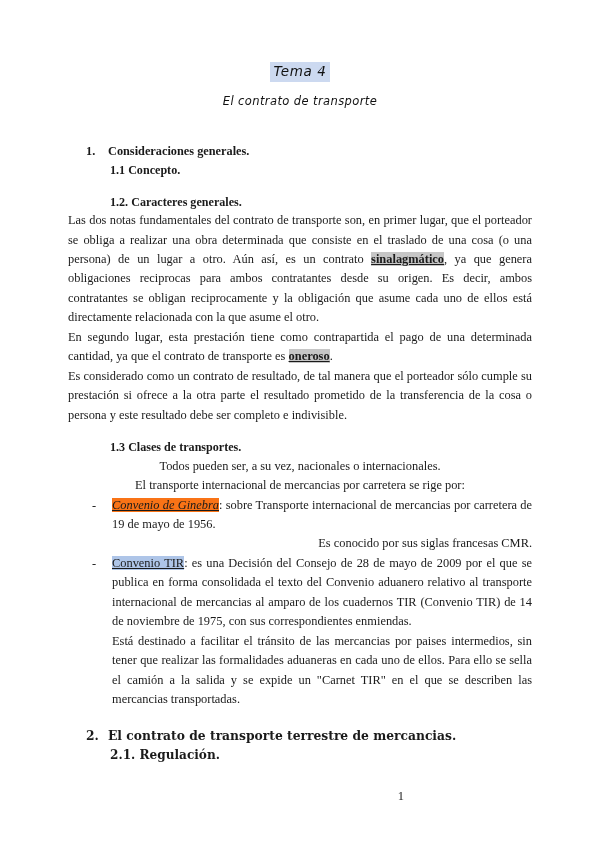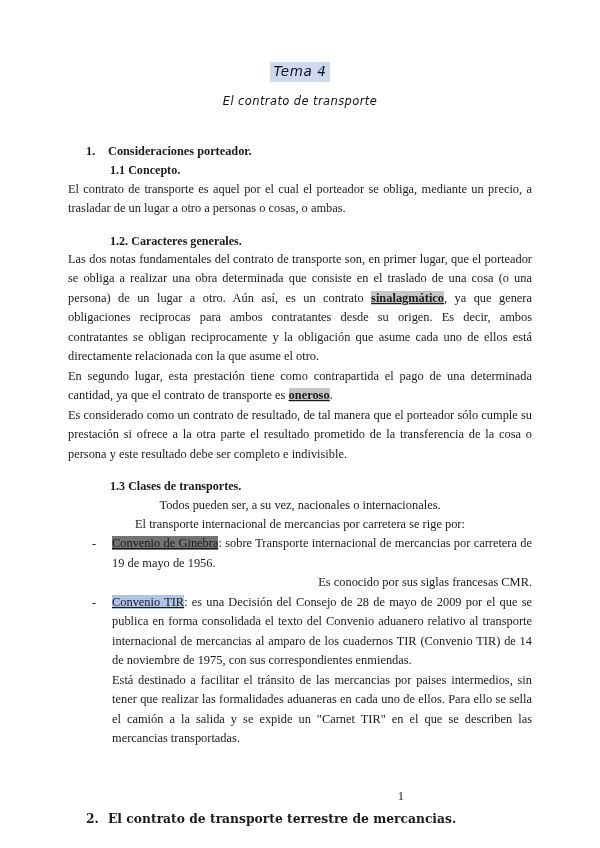--- a/index.html
+++ b/index.html
@@ -77,21 +77,20 @@
     font-weight: bold;
     font-size: 12.1px;
     margin: 0;
     padding-left: 42px;
     line-height: 1.52;
   }
   
   .script-head {
     font-family: "DejaVu Serif", serif;
     font-style: normal;
-    margin-top: 44px;
   }
 
   
   p.body {
     margin: 0;
     font-size: 12.4px;
     line-height: 1.57;
     text-align: justify;
     text-justify: inter-word;
     hyphens: none;
@@ -100,21 +99,22 @@
   .gap-md { height: 13px; }
   .gap-lg { height: 17px; }
 
   
   .hl-gray {
     background: #c6c6c6;
     font-weight: bold;
     text-decoration: underline;
   }
   .hl-blue-i {
-    background: #737373;
+    background: #f97316;
+    font-style: italic;
     text-decoration: underline;
   }
   .hl-blue-u {
     background: #aec5e8;
     text-decoration: underline;
   }
 
   
   .dash-item {
     display: flex;
@@ -153,24 +153,23 @@
 <body>
 
 <div class="page">
   <div class="content">
 
     <div class="title-block">
       <div class="doc-title">Tema 4</div>
       <div class="doc-subtitle">El contrato de transporte</div>
     </div>
 
-    <div class="h-lvl1"><span class="num">1.</span><span>Consideraciones porteador.</span></div>
+    <div class="h-lvl1"><span class="num">1.</span><span>Consideraciones generales.</span></div>
 
     <div class="h-lvl2">1.1 Concepto.</div>
-    <p class="body">El contrato de transporte es aquel por el cual el porteador se obliga, mediante un precio, a trasladar de un lugar a otro a personas o cosas, o ambas.</p>
 
     <div class="gap-md"></div>
 
     <div class="h-lvl2">1.2. Caracteres generales.</div>
     <p class="body"><span>Las dos notas fundamentales del contrato de transporte son, en primer lugar, que el porteador se obliga a realizar una obra determinada que consiste en el traslado de una cosa (o una persona) de un lugar a otro. Aún así, es un contrato </span><span class="hl-gray">sinalagmático</span><span>, ya que genera obligaciones reciprocas para ambos contratantes desde su origen. Es decir, ambos contratantes se obligan reciprocamente y la obligación que asume cada uno de ellos está directamente relacionada con la que asume el otro.</span></p>
     <p class="body"><span>En segundo lugar, esta prestación tiene como contrapartida el pago de una determinada cantidad, ya que el contrato de transporte es </span><span class="hl-gray">oneroso</span><span>.</span></p>
     <p class="body">Es considerado como un contrato de resultado, de tal manera que el porteador sólo cumple su prestación si ofrece a la otra parte el resultado prometido de la transferencia de la cosa o persona y este resultado debe ser completo e indivisible.</p>
 
     <div class="gap-md"></div>
 

